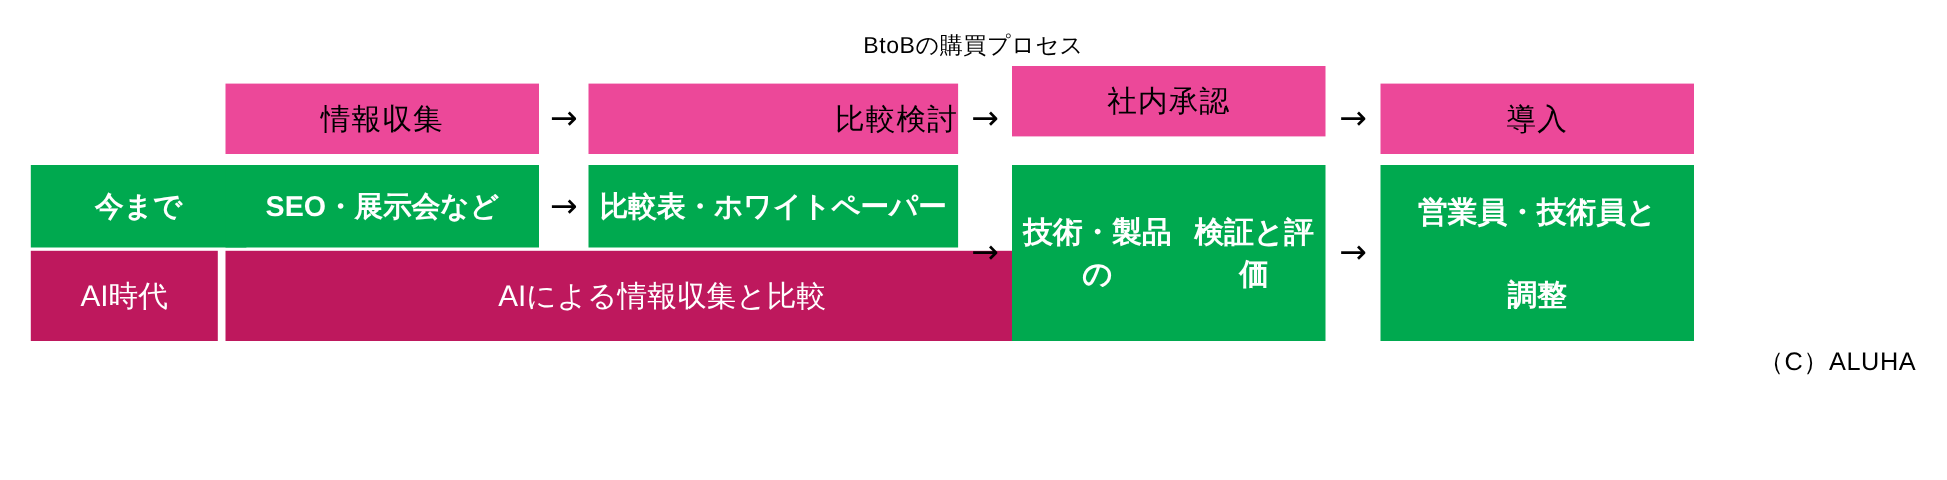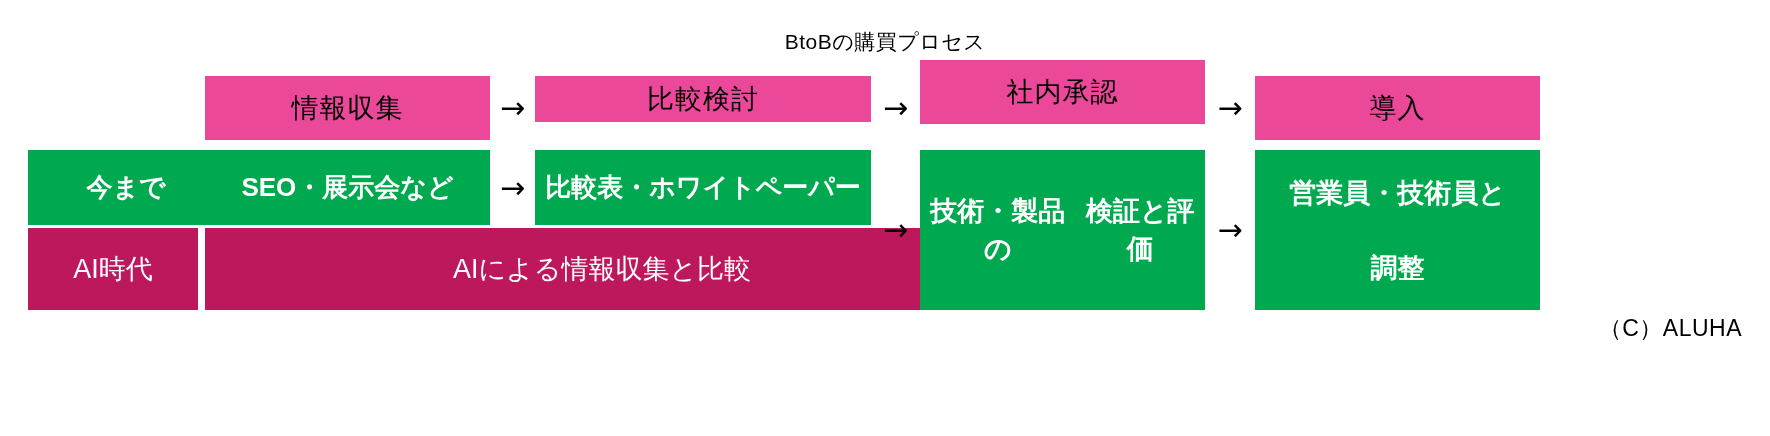--- a/index.html
+++ b/index.html
@@ -89,21 +89,21 @@
 <div id="canvas">
 
   <div class="title">BtoBの購買プロセス</div>
 
   <div class="cell gray" style="left:205px;top:76px;width:285px;height:64px;">
     <span>情報収集</span>
   </div>
 
   <div class="arrow" style="left:490px;top:76px;width:45px;height:64px;">→</div>
 
-  <div class="cell gray" style="left:535px;top:76px;width:336px;height:46px;">
+  <div class="cell gray" style="left:535px;top:76px;width:336px;height:64px;justify-content:flex-end;">
     <span>比較検討</span>
   </div>
 
   <div class="arrow" style="left:871px;top:76px;width:49px;height:64px;">→</div>
 
   <div class="cell gray" style="left:920px;top:60px;width:285px;height:64px;">
     <span>社内承認</span>
   </div>
 
   <div class="arrow" style="left:1205px;top:76px;width:50px;height:64px;">→</div>

